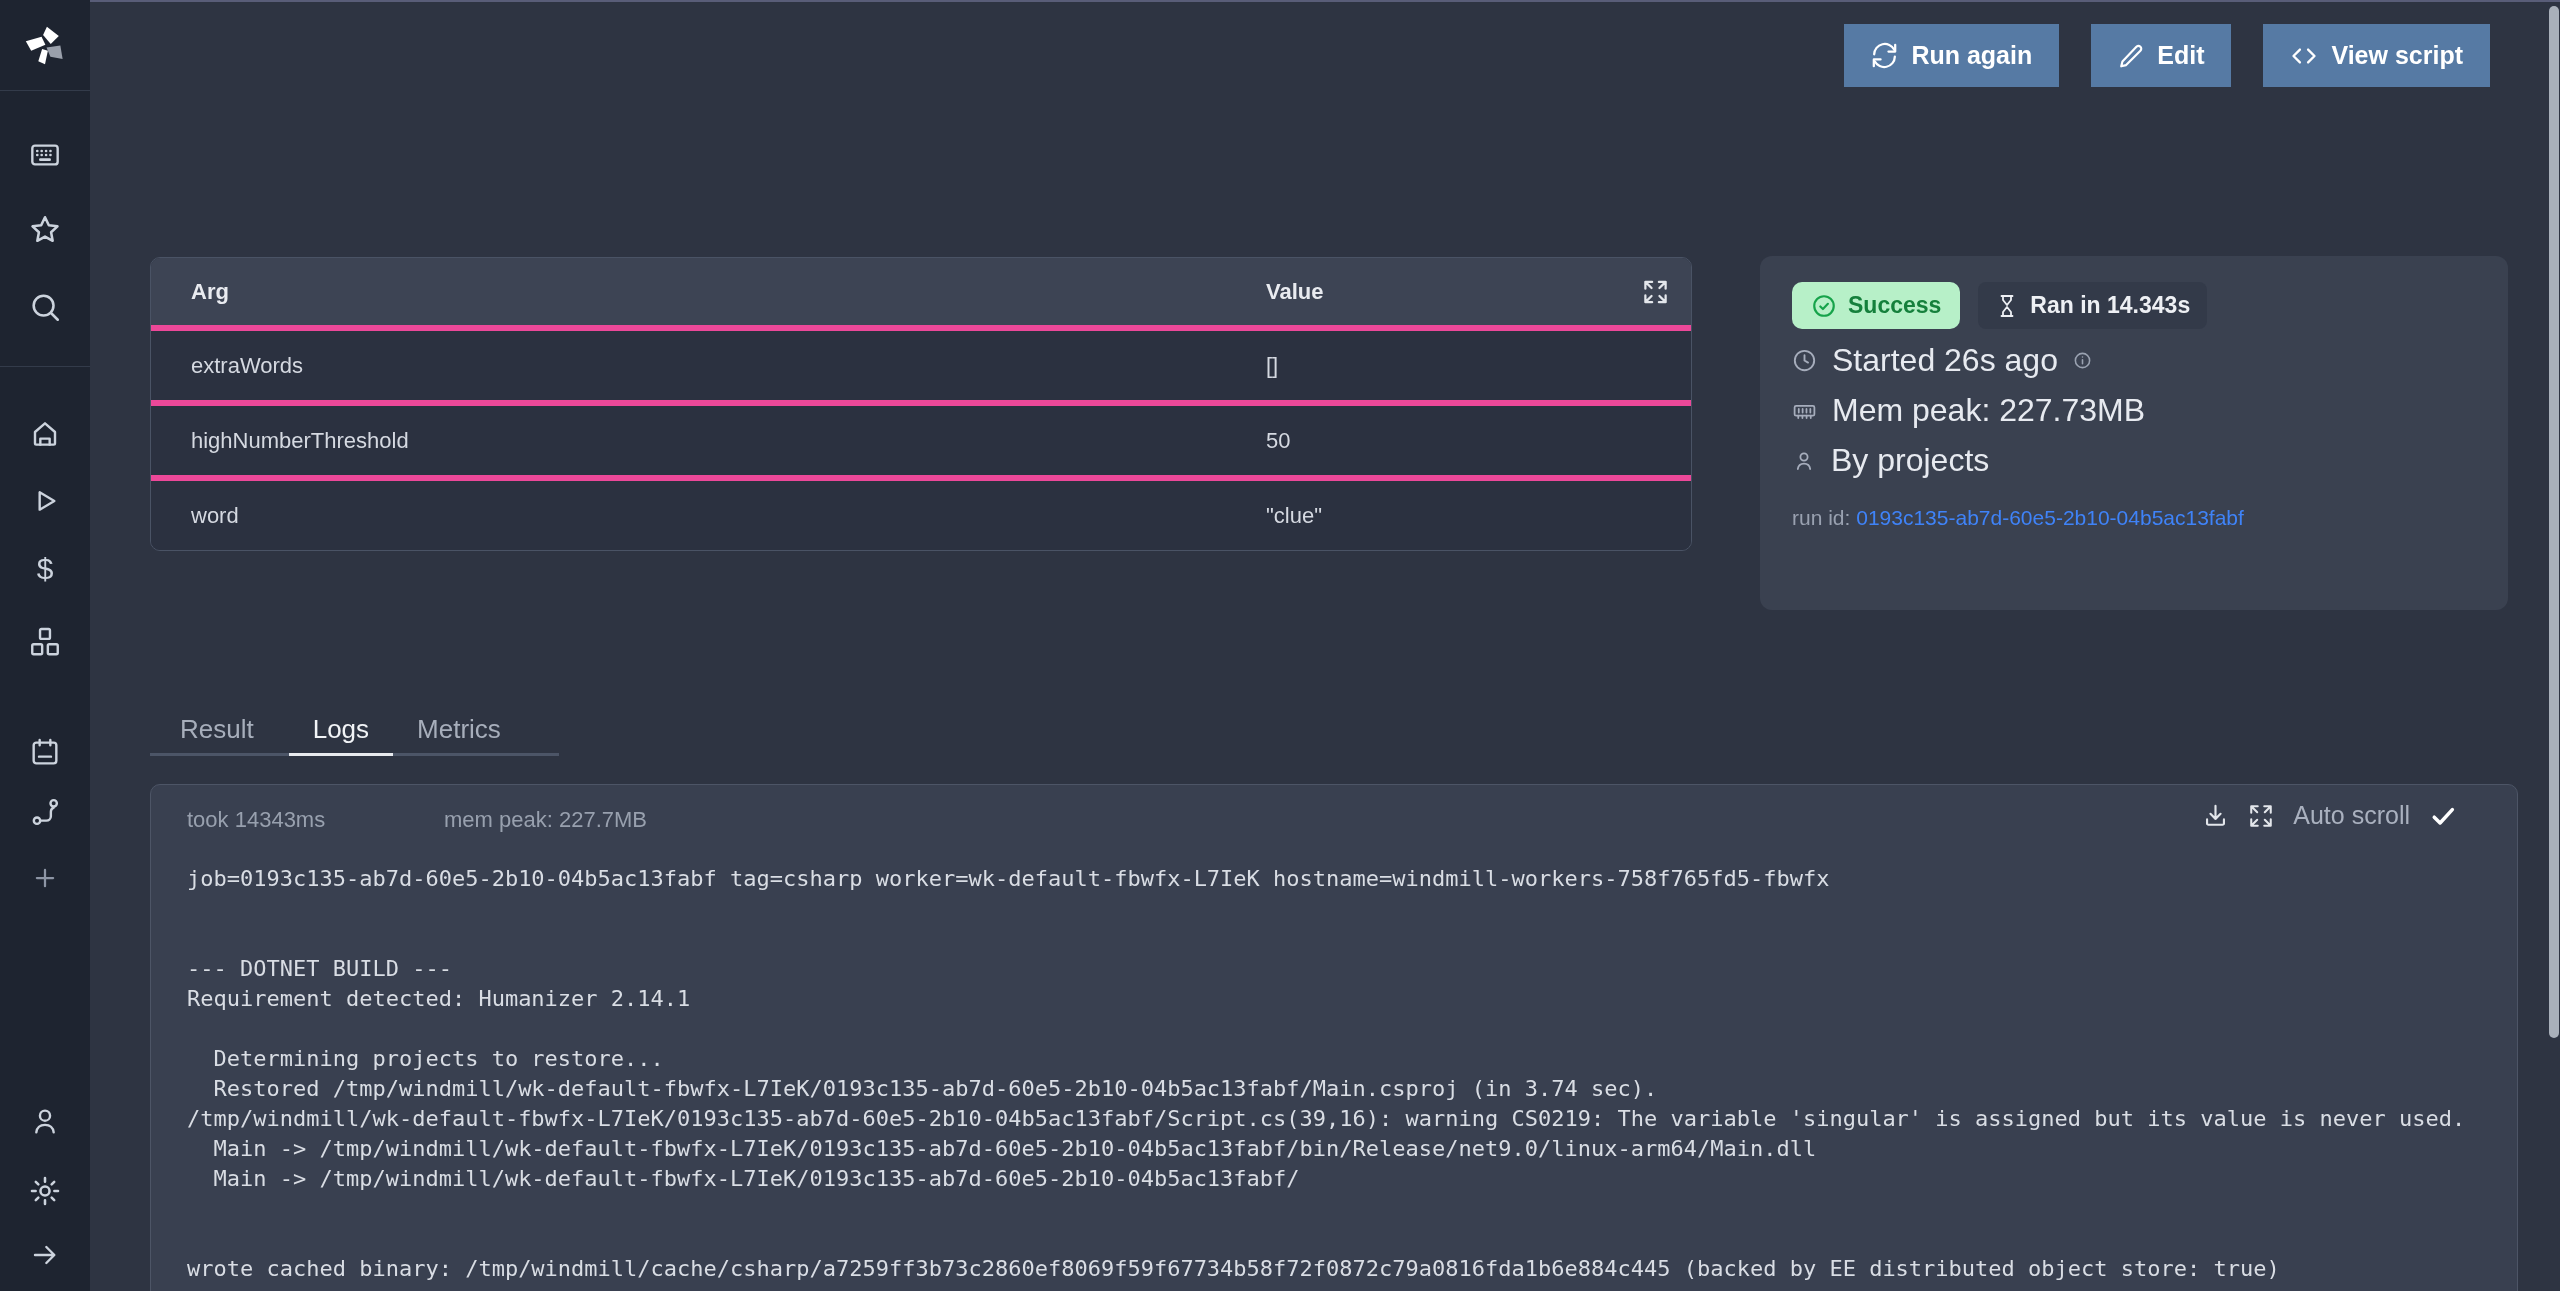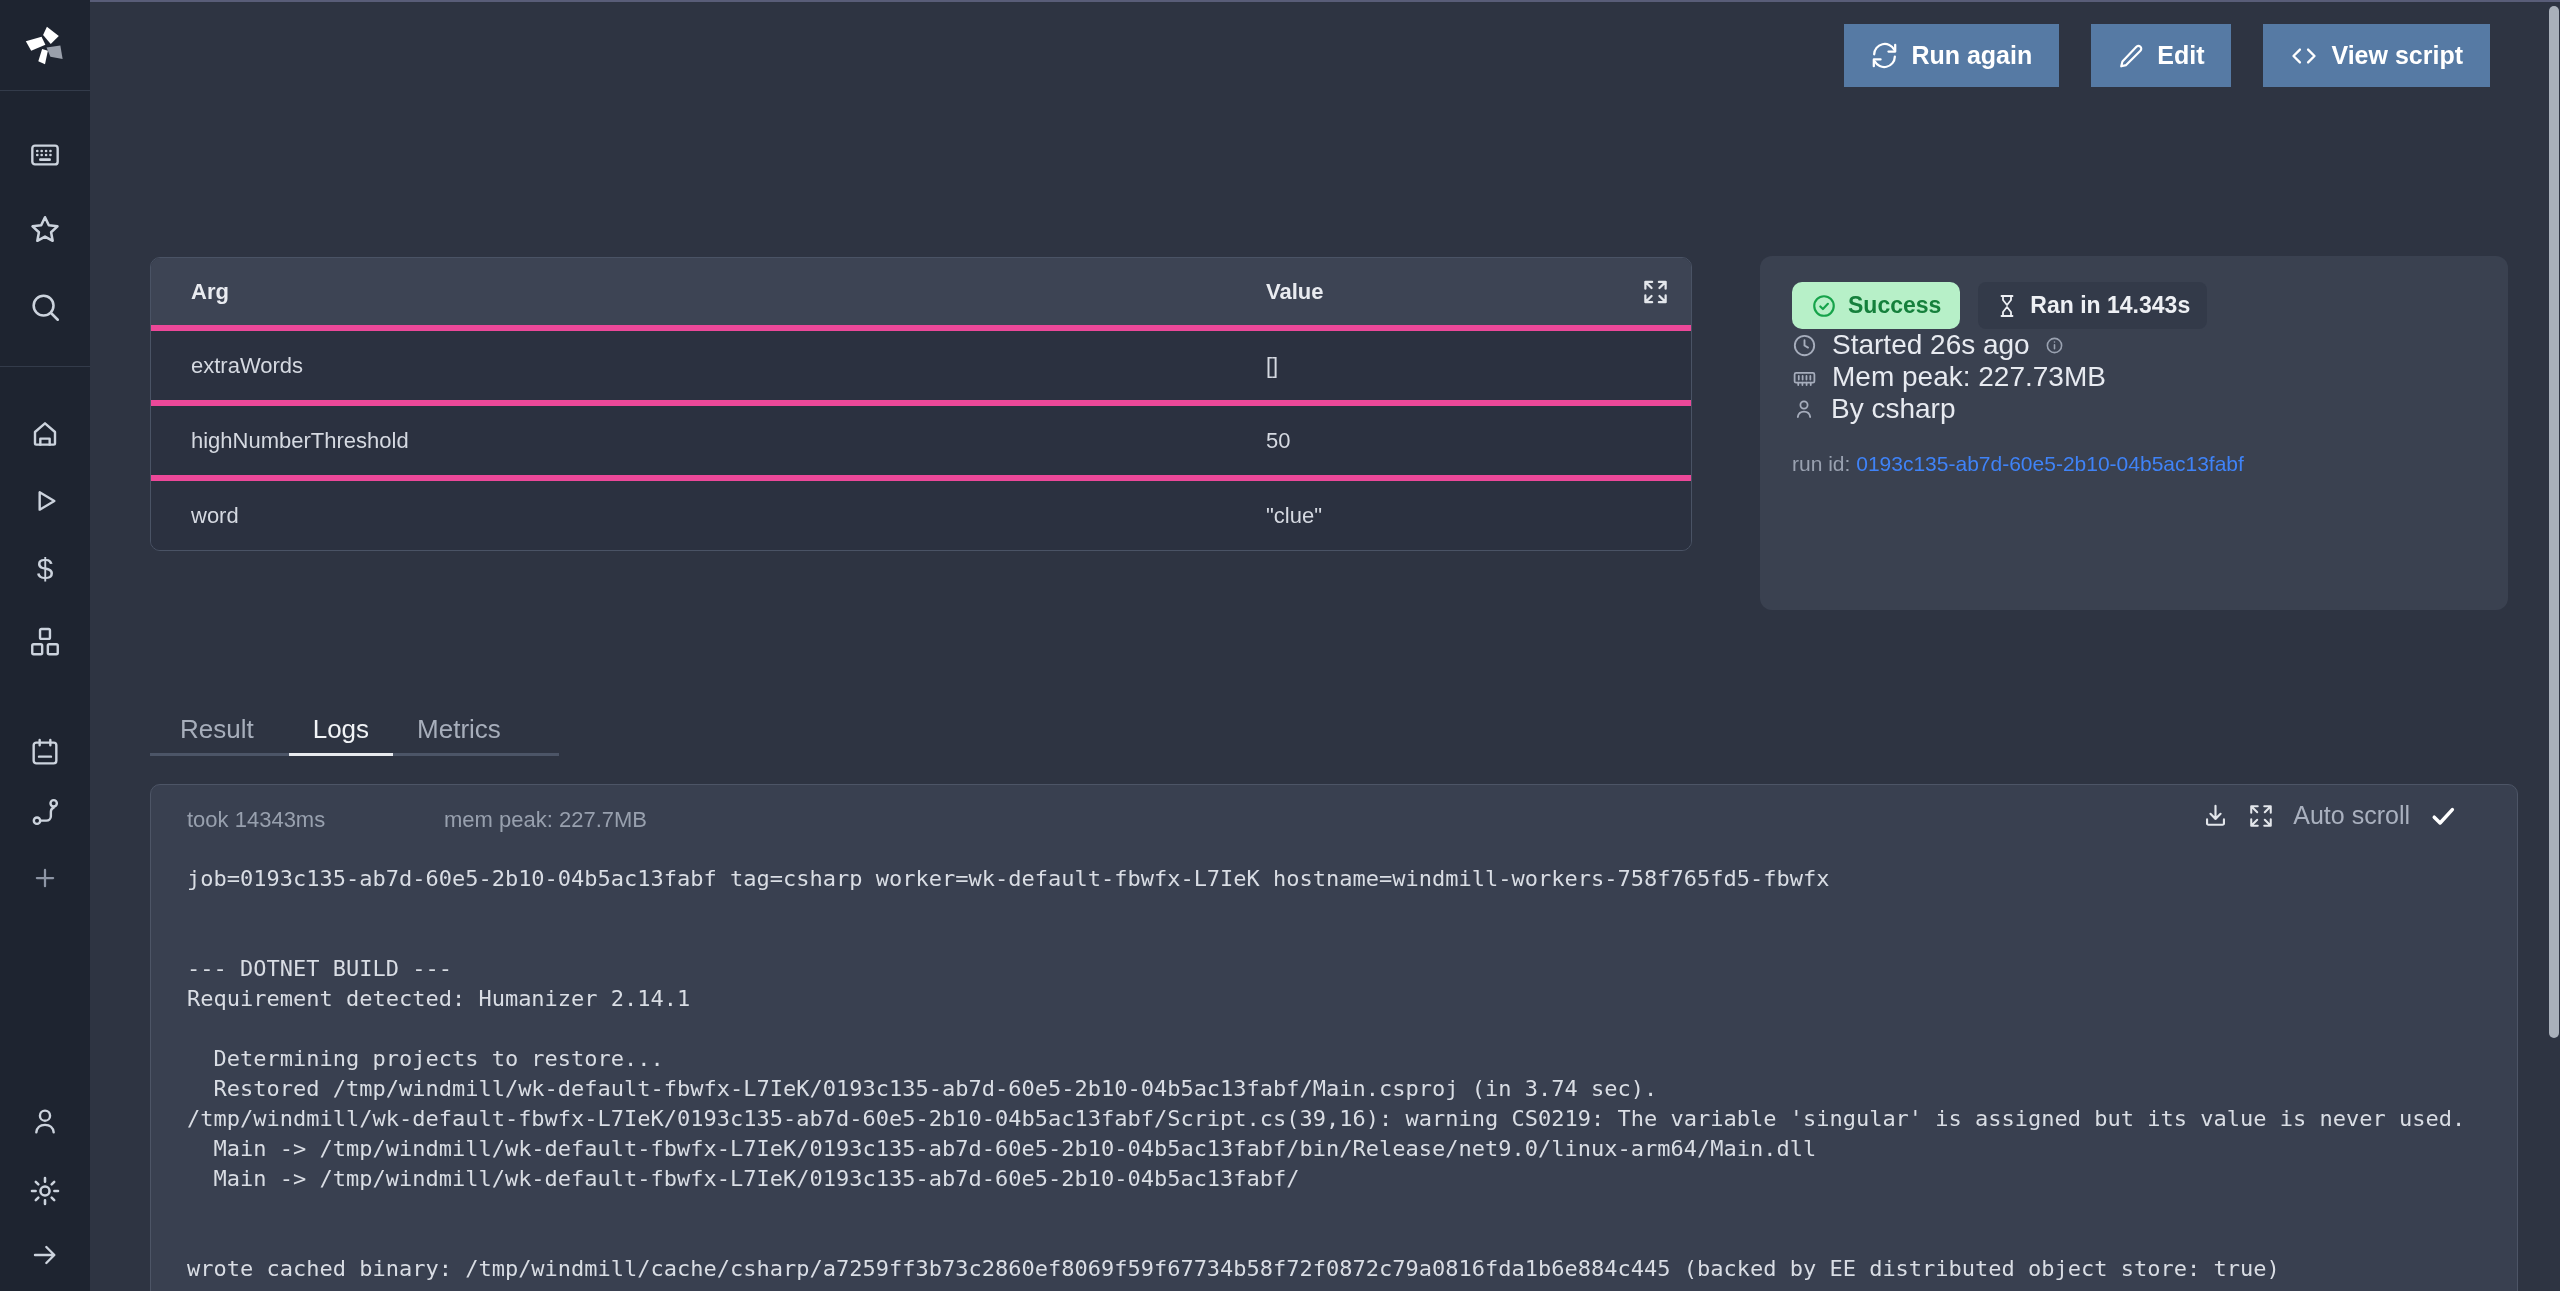--- a/index.html
+++ b/index.html
@@ -41,21 +41,21 @@
   .args-row .c1{padding-left:40px;font-size:22px;color:#d5d9e1;}
   .args-row .c2{position:absolute;left:1115px;font-size:22px;color:#d5d9e1;}
 
   
   .panel{left:1760px;top:256px;width:748px;height:354px;background:#3a4150;border-radius:12px;box-sizing:border-box;padding:26px 32px;}
   .p-row1{display:flex;align-items:center;gap:18px;}
   .badge-success{display:flex;align-items:center;gap:11px;height:47px;padding:0 19px;background:#b7f0c8;
        border-radius:10px;color:#15803c;font-size:23px;font-weight:700;}
   .chip-dur{display:flex;align-items:center;gap:11px;height:47px;padding:0 17px;background:#333a49;
        border-radius:8px;color:#eef0f4;font-size:23px;font-weight:700;}
-  .p-line{display:flex;align-items:center;gap:15px;color:#e7eaf0;font-size:28px;}
+  .p-line{display:flex;align-items:center;gap:15px;margin-top:13px;color:#e7eaf0;font-size:32px;}
   .p-line .ic{color:#a6adbc;}
   .p-line.small{font-size:21px;color:#ced4de;margin-top:17px;}
   .p-link{color:#3f83f8;cursor:pointer;}
   .runid{margin-top:27px;font-size:21px;color:#99a1b0;}
   .runid a{color:#3f83f8;text-decoration:none;cursor:pointer;}
   .info{color:#9aa2b1;}
 
   
   .tabs{left:150px;top:706px;display:flex;}
   .tab{height:47px;display:flex;align-items:center;padding:0 24px;font-size:26px;color:#a7aebb;
@@ -277,21 +277,21 @@
     </div>
 
 
     <div class="p-line">
       <span class="ic">
         <svg width="24" height="24" viewBox="0 0 24 24" fill="none" stroke="currentColor" stroke-width="1.8" stroke-linecap="round">
           <circle cx="12" cy="8" r="3.6"></circle>
             <path d="M5.8 20c.5-3.5 2.9-5.3 6.2-5.3s5.7 1.8 6.2 5.3"></path>
         </svg>
       </span>
-      <span>By csharp</span>
+      <span>By projects</span>
     </div>
 
     <div class="runid">
       <span>run id:</span>
       <a>0193c135-ab7d-60e5-2b10-04b5ac13fabf</a>
     </div>
   </div>
 
   <div class="abs tabs">
     <div class="tab first">Result</div>

